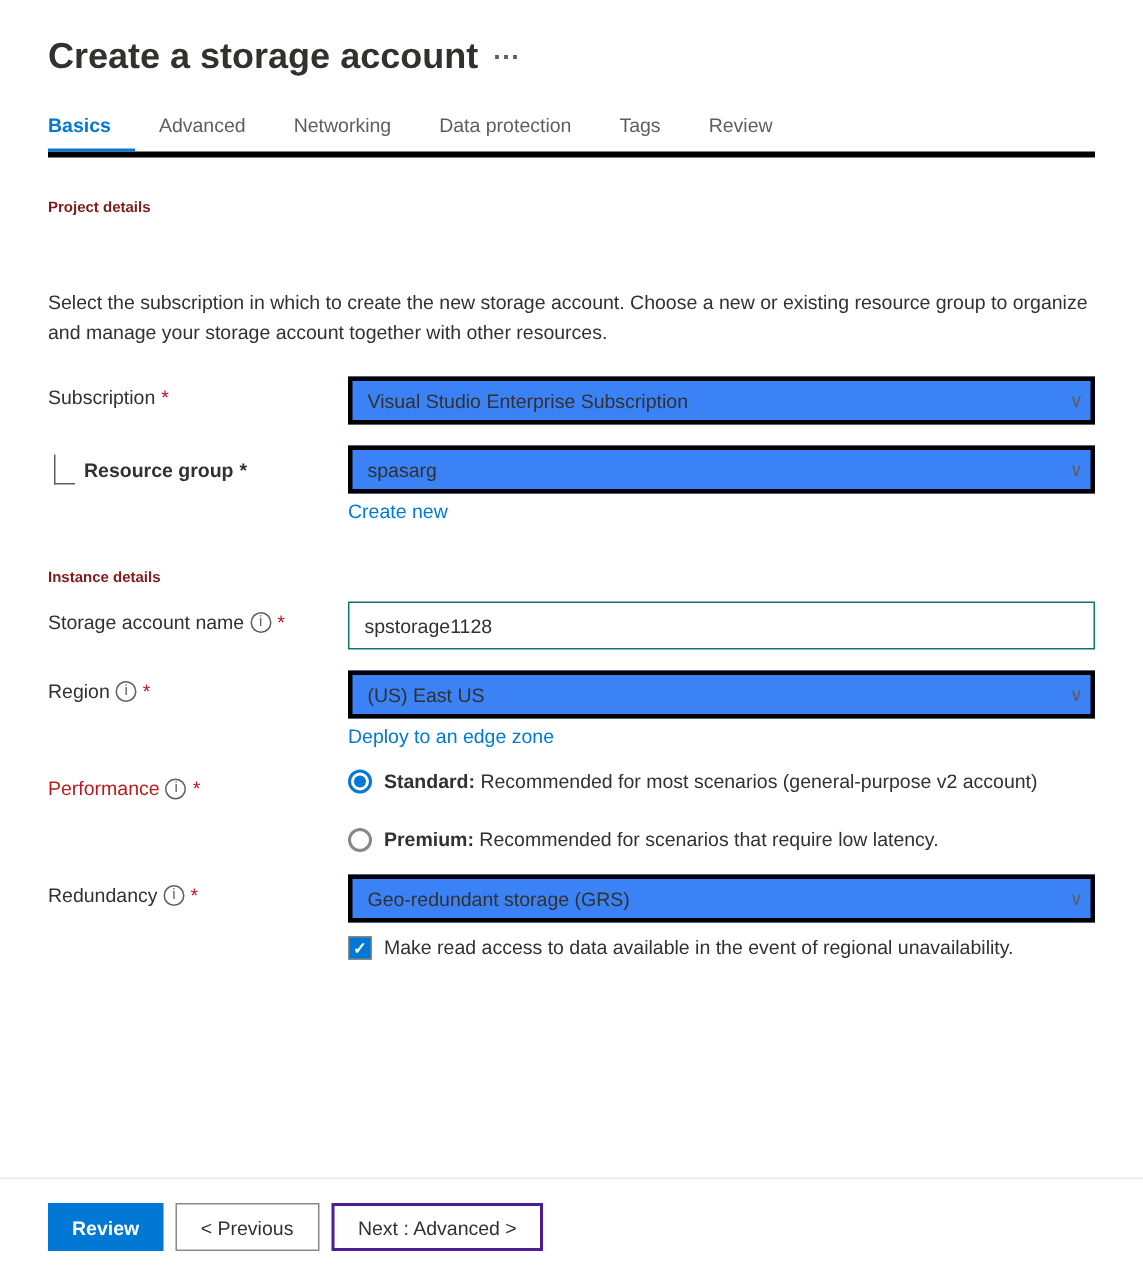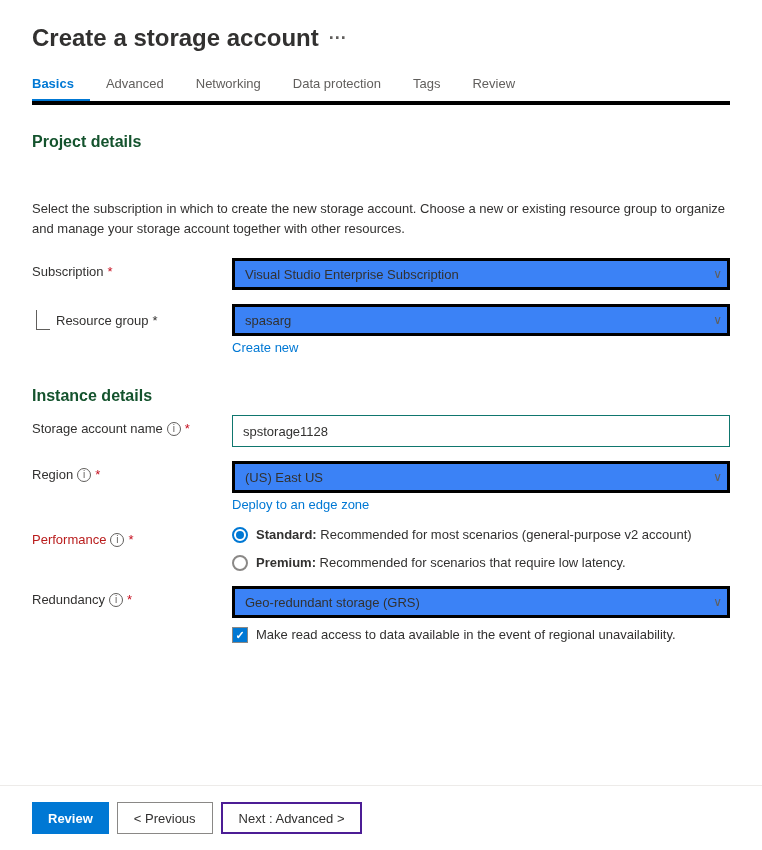--- a/index.html
+++ b/index.html
@@ -54,24 +54,24 @@
     }
     .tab:first-child {
       padding-left: 0;
     }
     .tab.active {
       color: #0078d4;
       border-bottom: 2px solid #0078d4;
       font-weight: 600;
     }
     .section-title {
-      font-size: 16px;
+      font-size: 10px;
       font-weight: 700;
       margin-bottom: 10px;
-      color: #14532d;
+      color: #7f1d1d;
     }
     .section-desc {
       font-size: 13px;
       color: #323130;
       margin-bottom: 20px;
       line-height: 1.5;
       margin-top: 48px;
     }
     .form-section {
       margin-bottom: 32px;
@@ -175,25 +175,26 @@
       border-left: 1px solid #605e5c;
       border-bottom: 1px solid #605e5c;
       margin-right: 6px;
       margin-left: 4px;
     }
     .indent-label {
       font-size: 13px;
       color: #323130;
       display: flex;
       gap: 4px;
+      font-weight: bold;
     }
     .radio-group {
       display: flex;
       flex-direction: column;
-      gap: 10px;
+      gap: 21px;
       justify-content: space-between;
     }
     .radio-option {
       display: flex;
       align-items: flex-start;
       gap: 8px;
       cursor: pointer;
     }
     .radio-circle {
       width: 16px;

